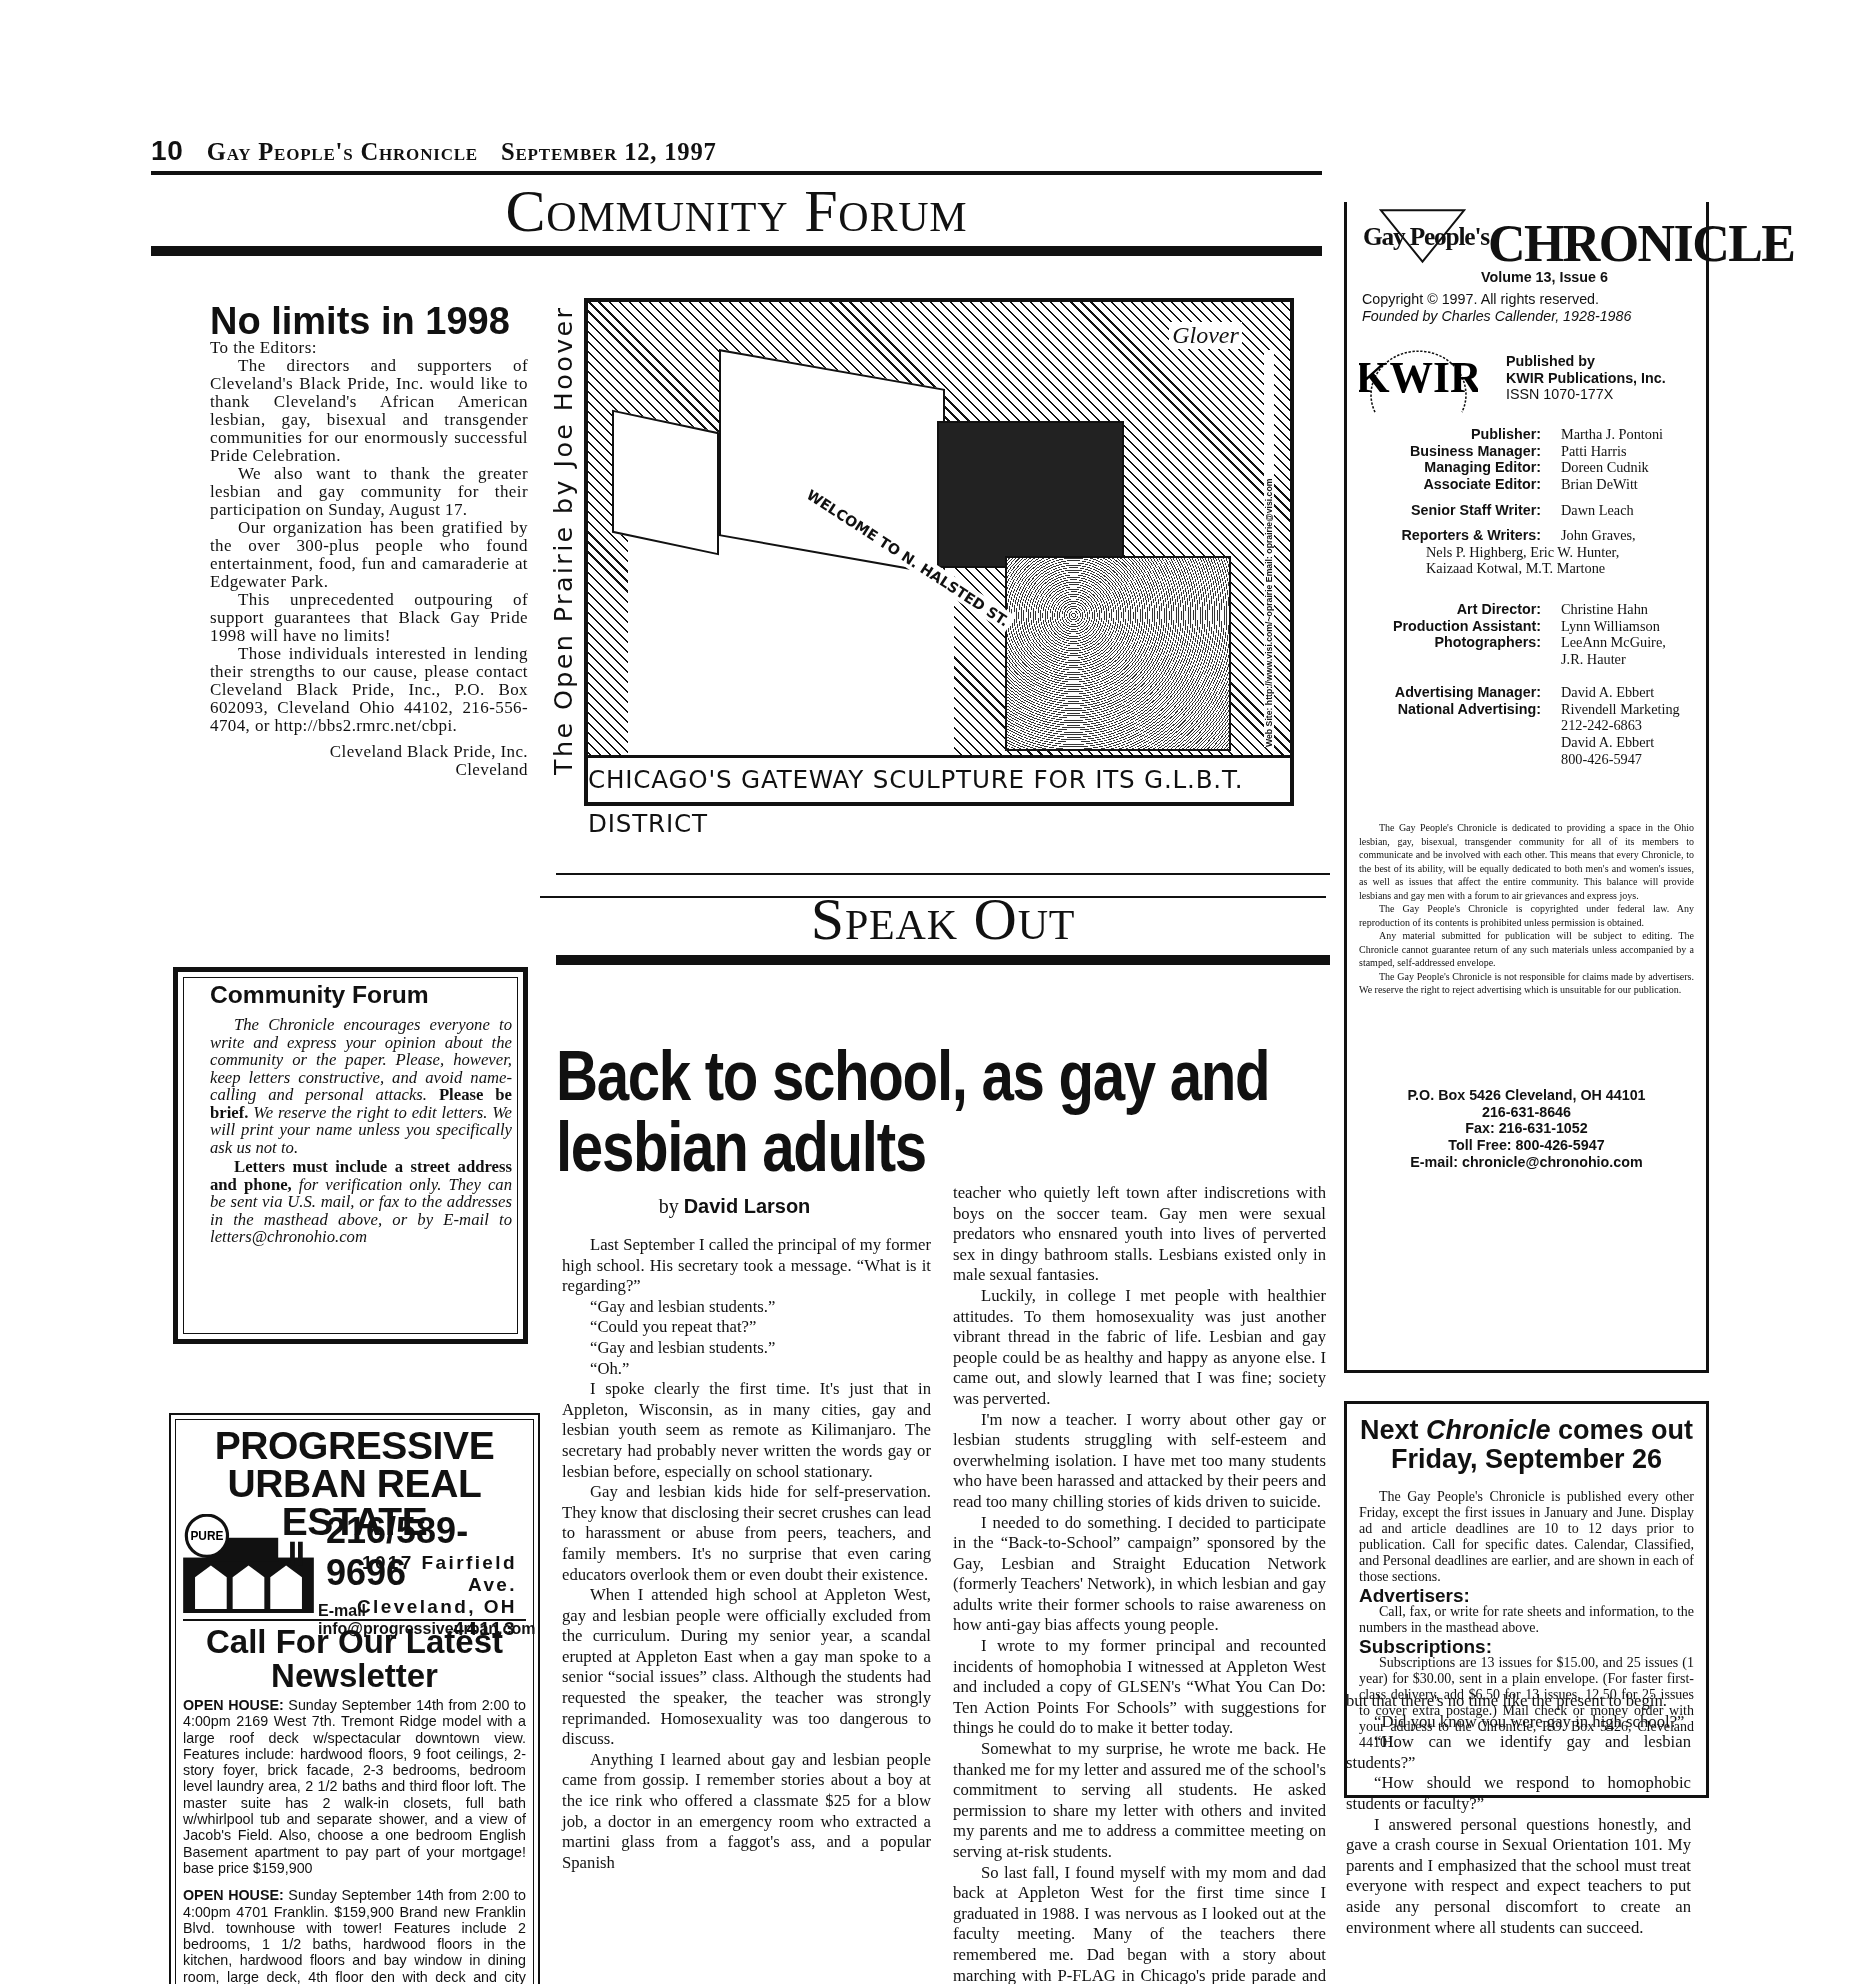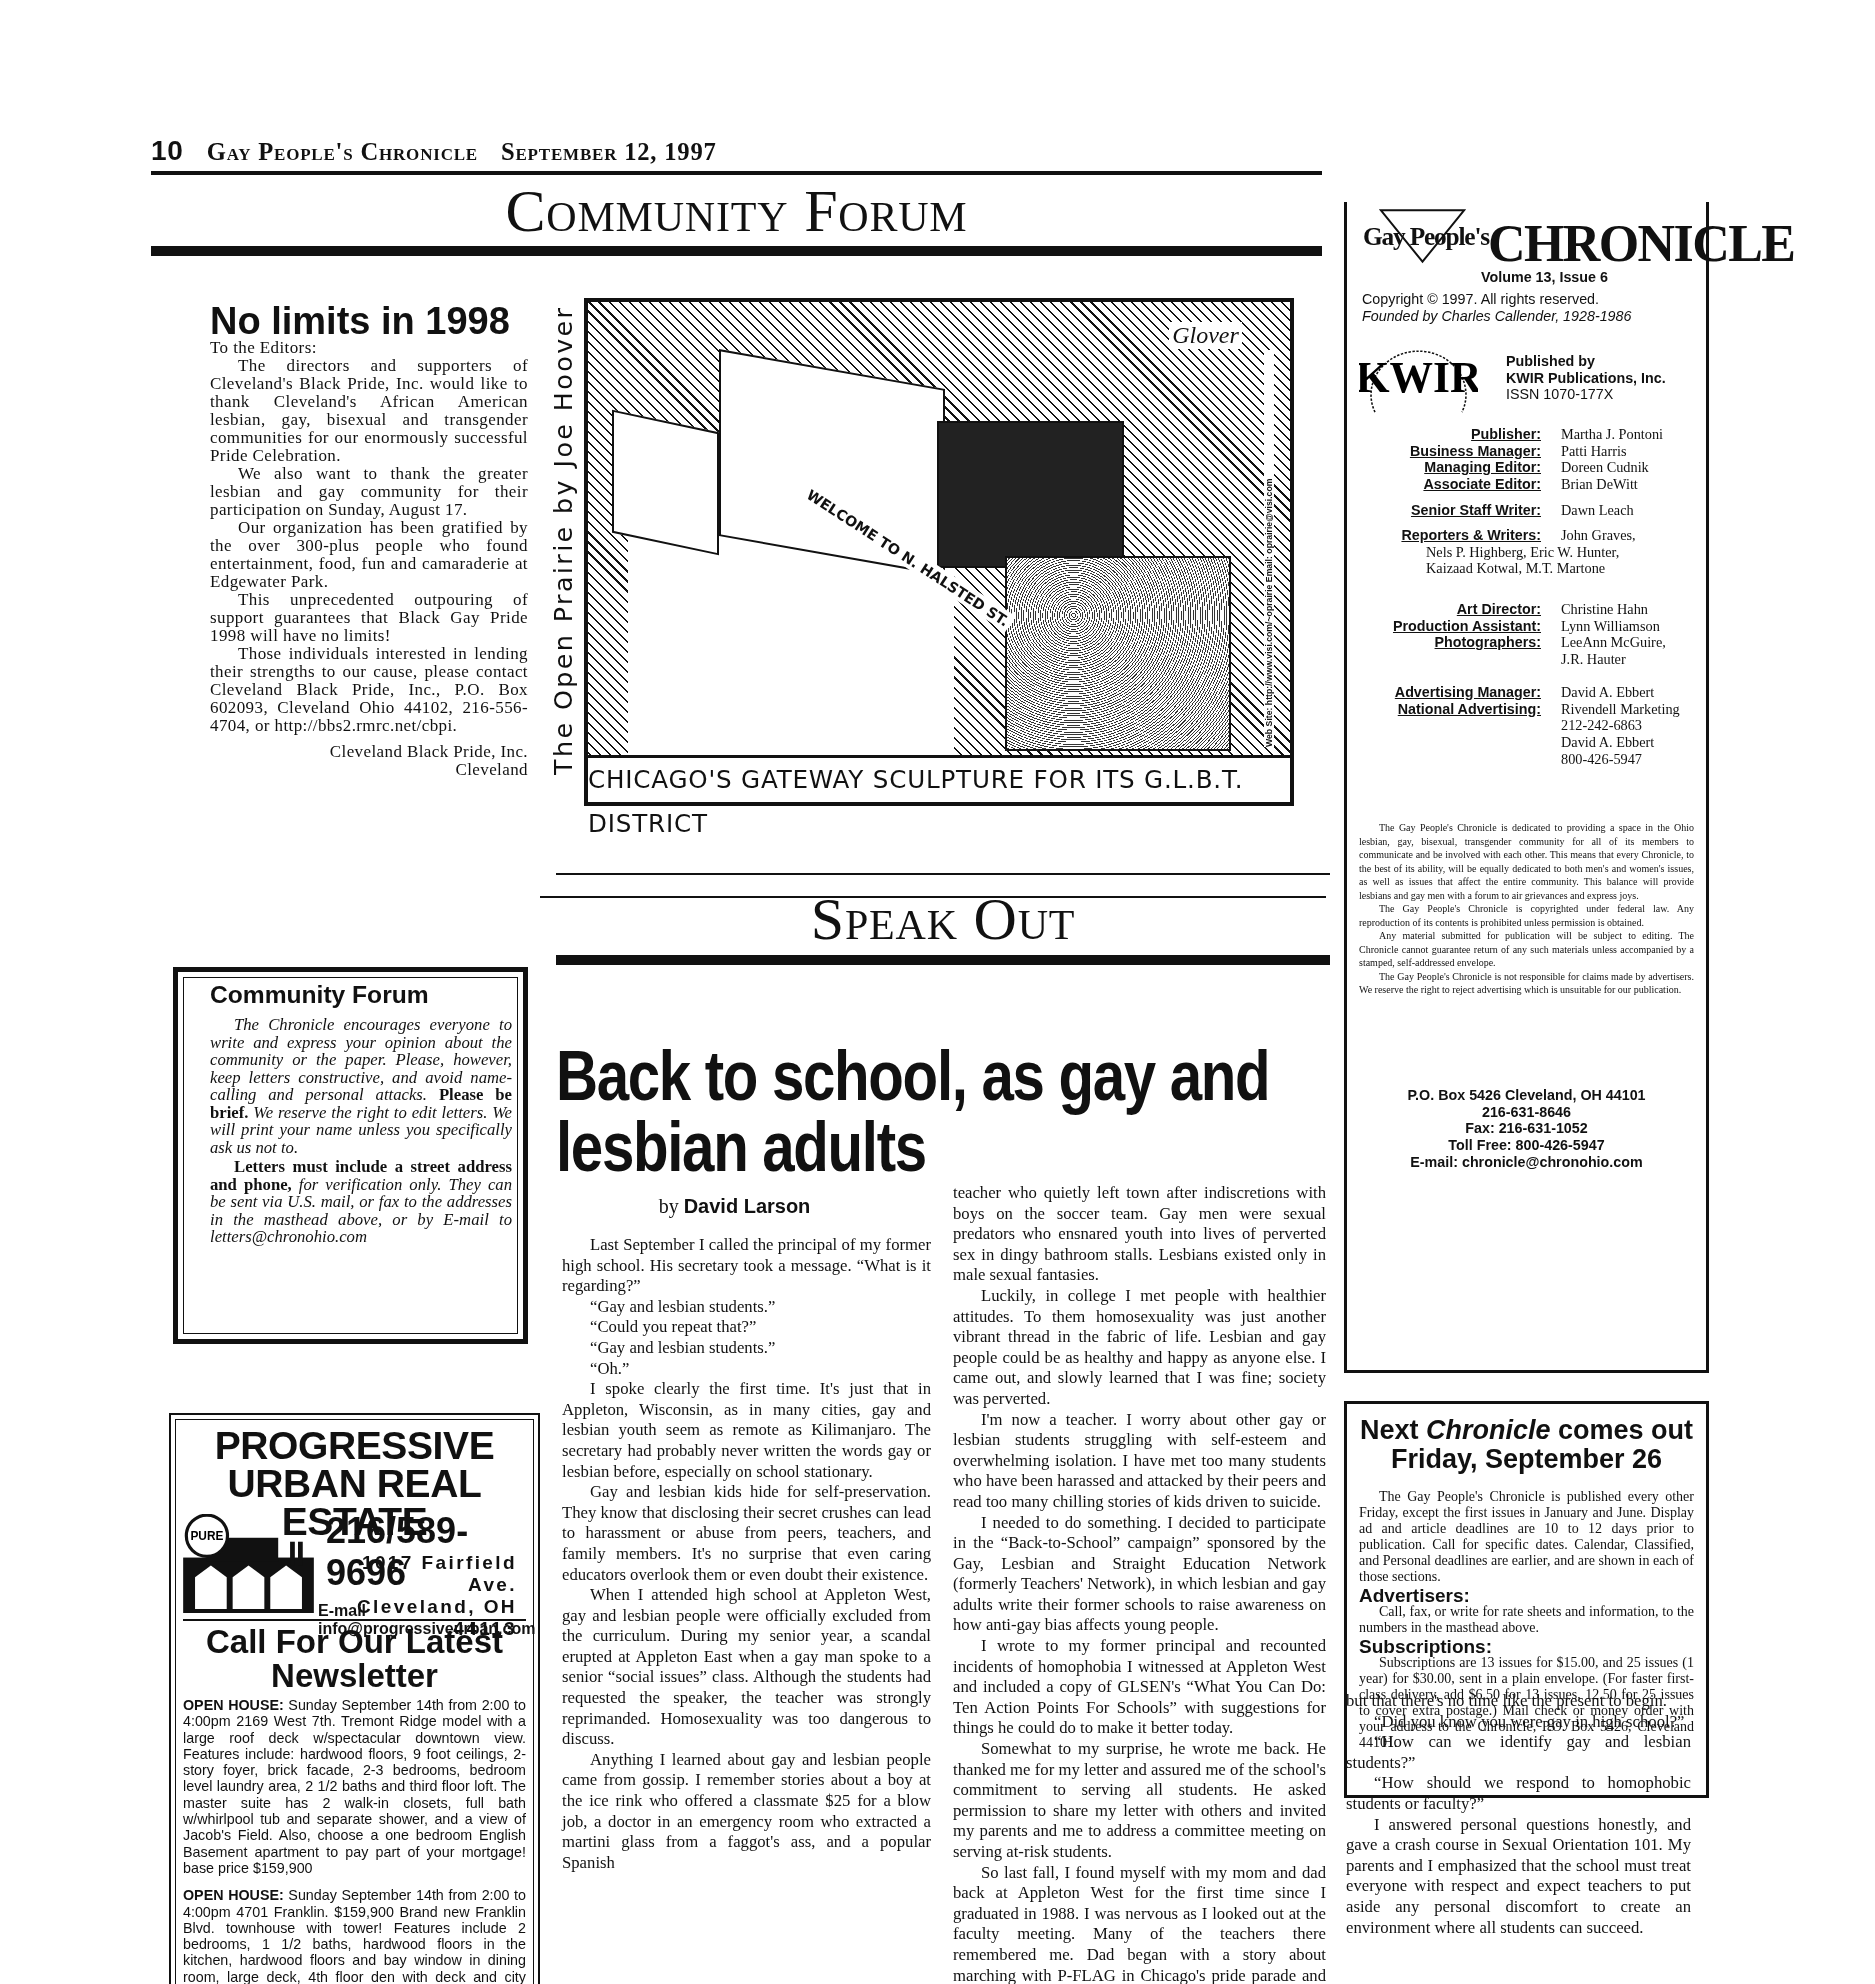--- a/index.html
+++ b/index.html
@@ -7,21 +7,21 @@
          font-family:"Liberation Serif", serif; }
   .abs { position:absolute; }
   .hdr { left:151px; top:135px; font-size:24.6px; font-weight:bold; letter-spacing:0.8px; font-variant:small-caps; }
   .hdr span { margin-right:16px; }
   .hdr .pg { font-family:"Liberation Sans", sans-serif; font-size:28px; }
   .rule-thin { height:4px; background:#111; }
   .rule-thick { height:9.5px; background:#111; }
   .section-title { font-variant:small-caps; text-align:center; font-size:60px; letter-spacing:0.8px; }
   .serif-body { font-family:"Liberation Serif", serif; font-size:16.7px; line-height:20.6px; text-align:justify; }
   .serif-body p { margin:0; text-indent:28px; }
-  .sans { font-family:"Liberation Sans", sans-serif;text-decoration:underline; }
+  .sans { font-family:"Liberation Sans", sans-serif; }
 
   
   .letter-title { left:210px; top:300px; font-family:"Liberation Sans", sans-serif; font-weight:bold; font-size:38px; }
   .letter { left:210px; top:339px; width:318px; font-size:17px; line-height:18px; letter-spacing:0.4px; }
   .letter .salut { text-indent:0; }
   .sig { text-align:right; text-indent:0 !important; margin-top:8px !important; }
 
   
   .forum-box { left:173px; top:967px; width:355px; height:377px; border:5.6px solid #111; box-sizing:border-box; }
   .forum-box .inner { position:absolute; left:4.8px; top:4.8px; right:4.8px; bottom:4.8px; border:1.6px solid #111; }

